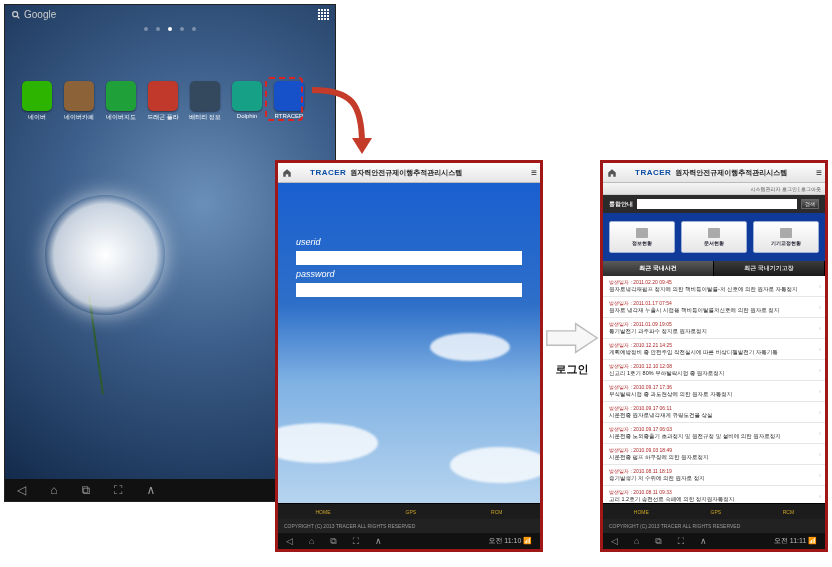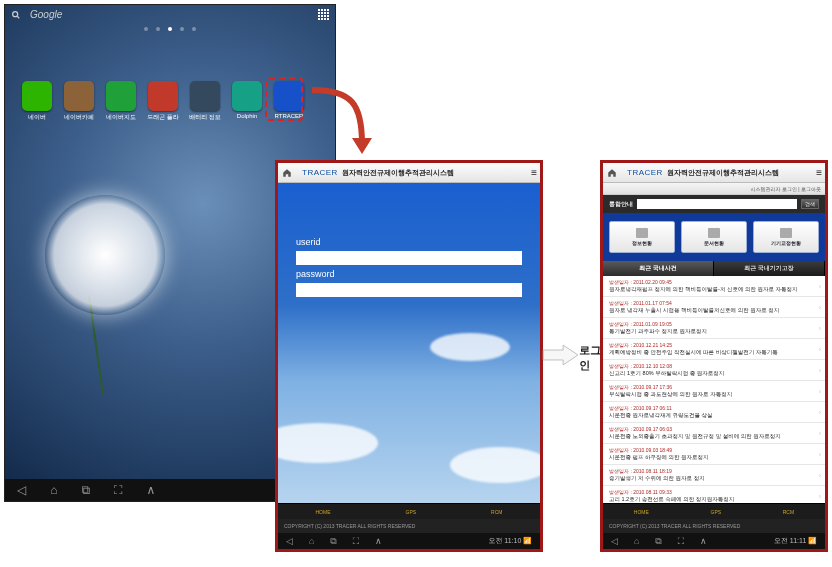--- a/index.html
+++ b/index.html
@@ -5,21 +5,21 @@
   * { margin: 0; padding: 0; box-sizing: border-box; }
   body { width: 832px; height: 567px; background: #fff; font-family: Arial, sans-serif; position: relative; overflow: hidden; }
 
   
   .tablet-home {
     position: absolute; left: 4px; top: 4px; width: 332px; height: 498px;
     background: radial-gradient(circle at 60% 40%, #6a8fb8 0%, #3c5e8a 40%, #0f2646 100%);
     border: 1px solid #222;
   }
   .home-status { position: absolute; top: 0; left: 0; right: 0; height: 18px; display: flex; align-items: center; padding: 0 6px; color: #ccc; font-size: 10px; }
-  .home-status .google { display: flex; align-items: flex-end; gap: 9px; font-style: italic; }
+  .home-status .google { display: flex; align-items: flex-end; gap: 3px; }
   .home-status .apps-grid { margin-left: auto; display: grid; grid-template-columns: repeat(4,2px); grid-template-rows: repeat(4,2px); gap: 1px; }
   .home-status .apps-grid span { background:#fff; width:2px; height:2px; }
   .home-pager { position:absolute; top:22px; left:0; right:0; display:flex; justify-content:center; gap:8px; }
   .home-pager i { width:4px; height:4px; border-radius:50%; background:rgba(255,255,255,.35); }
   .home-pager i.active { background:#fff; }
   .icon-row { position:absolute; top:76px; left:14px; display:flex; gap:6px; }
   .app-icon { width:36px; height:42px; display:flex; flex-direction:column; align-items:center; }
   .app-icon .tile { width:30px; height:30px; border-radius:5px; box-shadow:0 1px 2px rgba(0,0,0,.5); }
   .app-icon .lbl { margin-top:2px; font-size:6px; color:#fff; white-space:nowrap; text-align:center; }
   .tile.naver{background:#2db400;} .tile.cafe{background:#8c6239;} .tile.map{background:#1fa038;}
@@ -32,39 +32,39 @@
   .navbar-bottom { position:absolute; bottom:0; left:0; right:0; height:22px; background:#111; display:flex; align-items:center; gap:24px; padding:0 12px; color:#999; font-size:12px; }
 
   
   .curve-arrow { position:absolute; left:302px; top:84px; width:80px; height:90px; }
 
   
   .panel { position:absolute; border:3px solid #9f1717; background:#fff; }
   .panel.login { left:275px; top:160px; width:268px; height:392px; }
   .panel-header { height:20px; background:linear-gradient(#fcfcfc,#e5e5e5); display:flex; align-items:center; font-size:7px; color:#222; padding:0 4px; border-bottom:1px solid #bbb; }
   .panel-header .home-ic { width:10px; height:10px; display:inline-block; }
-  .panel-header .logo { margin-left:10px; font-weight:normal; color:#0b4ea2; font-size:8px; letter-spacing:.5px; }
+  .panel-header .logo { margin-left:18px; font-weight:bold; color:#0b4ea2; font-size:8px; letter-spacing:.5px; }
   .panel-header .title { margin-left:4px; font-weight:bold; }
   .panel-header .menu-ic { margin-left:auto; font-size:10px; letter-spacing:-1px; }
   .login-body { height:calc(100% - 20px - 30px - 16px); background:linear-gradient(to bottom,#1a5fd0 0%,#2e6fc8 38%,#7fb1e3 62%,#b6d4ef 100%); position:relative; padding:40px 18px 0; overflow:hidden; }
   .cloud { position:absolute; background:rgba(255,255,255,.78); border-radius:50%; filter:blur(1px); }
   .login-body h1 { color:#fff; font-size:19px; letter-spacing:1px; margin-top:38px; text-shadow:1px 1px 1px rgba(0,0,0,.4); }
   .login-form { margin-top:10px; display:flex; gap:6px; }
   .login-fields { flex:1; }
-  .login-fields label { display:block; color:#fff; font-size:9px; margin-top:4px; }
+  .login-fields label { display:block; color:#fff; font-size:9px; margin-top:4px;font-style:italic; }
   .login-fields input { width:100%; height:14px; border:none; font-size:9px; padding:0 3px; }
   .login-btn { width:48px; display:flex; flex-direction:column; align-items:center; justify-content:center; background:linear-gradient(#fff,#ddd); border:1px solid #aaa; border-radius:3px; font-size:8px; font-weight:bold; color:#333; }
   .login-btn .key { width:16px; height:12px; background:#888; border-radius:2px; margin-bottom:2px; }
   .panel-footer { height:16px; background:#1c1c1c; display:flex; align-items:center; justify-content:space-around; color:#c9a227; font-size:5px; border-top:1px solid #000; }
   .panel-copy { height:14px; background:#222; color:#999; display:flex; align-items:center; justify-content:space-between; font-size:5px; padding:0 6px; }
   .panel-android { height:16px; background:#111; display:flex; align-items:center; gap:16px; padding:0 8px; color:#999; font-size:9px; }
   .panel-android .clock { margin-left:auto; color:#bbb; font-size:7px; }
 
   
-  .big-arrow { position:absolute; left:542px; top:320px; width:60px; height:70px; display:flex; flex-direction:row; align-items:center; }
+  .big-arrow { position:absolute; left:542px; top:320px; width:60px; height:70px; display:flex; flex-direction:column; align-items:center; }
   .big-arrow svg { width:54px; height:36px; }
   .big-arrow .lbl { margin-top:6px; font-size:11px; font-weight:bold; color:#111; }
 
   
   .panel.dash { left:600px; top:160px; width:228px; height:392px; }
   .dash-body { height:calc(100% - 20px - 30px - 16px); background:#fff; overflow:hidden; font-size:6px; }
   .dash-nav { background:linear-gradient(#f5f5f5,#e1e1e1); height:12px; display:flex; align-items:center; justify-content:flex-end; padding:0 4px; font-size:5px; color:#555; border-bottom:1px solid #ccc; }
   .dash-search { background:#2b2b2b; padding:4px 6px; display:flex; align-items:center; gap:4px; }
   .dash-search .slabel { color:#eee; font-size:6px; font-weight:bold; }
   .dash-search input { flex:1; height:10px; border:none; font-size:6px; }

